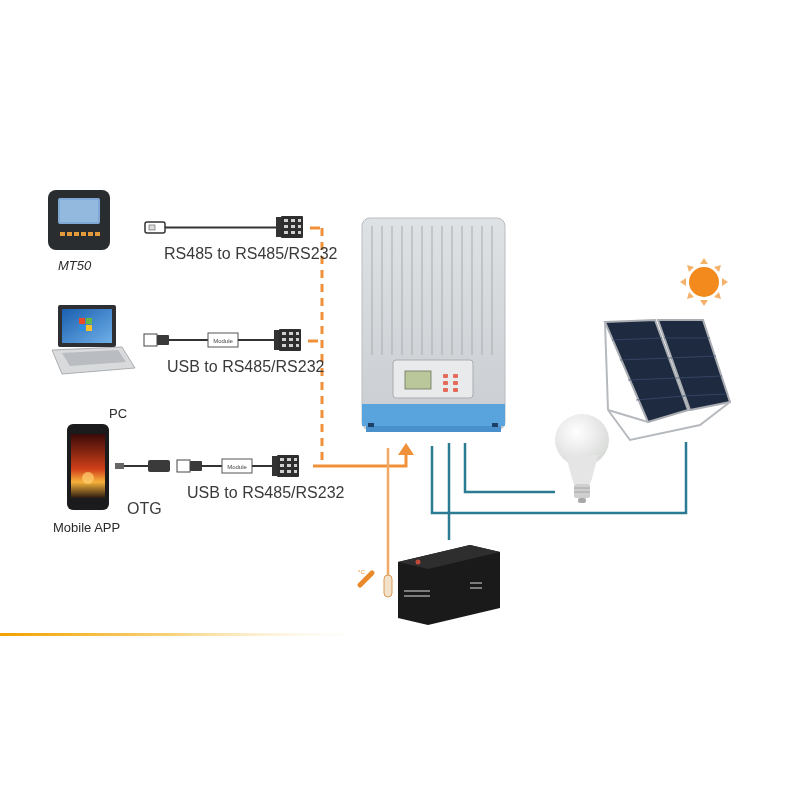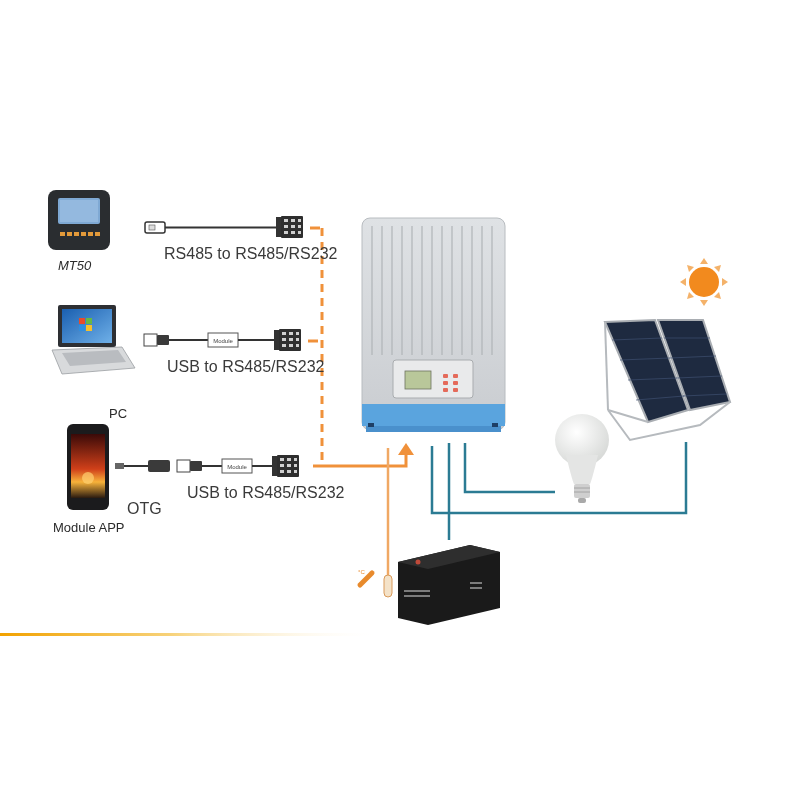--- a/index.html
+++ b/index.html
@@ -258,15 +258,15 @@
 
   <rect x="0" y="633" width="380" height="3" fill="url(#ruleGrad)"></rect>
 </svg>
 
 <div class="label lbl-dev" style="left:58px; top:258px;font-style:italic;">MT50</div>
 <div class="label lbl-cable" style="left:164px; top:245px;">RS485 to RS485/RS232</div>
 
 <div class="label lbl-dev" style="left:73px; top:406px;margin-left:36px;">PC</div>
 <div class="label lbl-cable" style="left:167px; top:358px;">USB to RS485/RS232</div>
 
-<div class="label lbl-dev" style="left:53px; top:520px;">Module APP</div>
+<div class="label lbl-dev" style="left:53px; top:520px;">Mobile APP</div>
 <div class="label lbl-cable" style="left:127px; top:500px;">OTG</div>
 <div class="label lbl-cable" style="left:187px; top:484px;">USB to RS485/RS232</div>
 
 </body></html>

